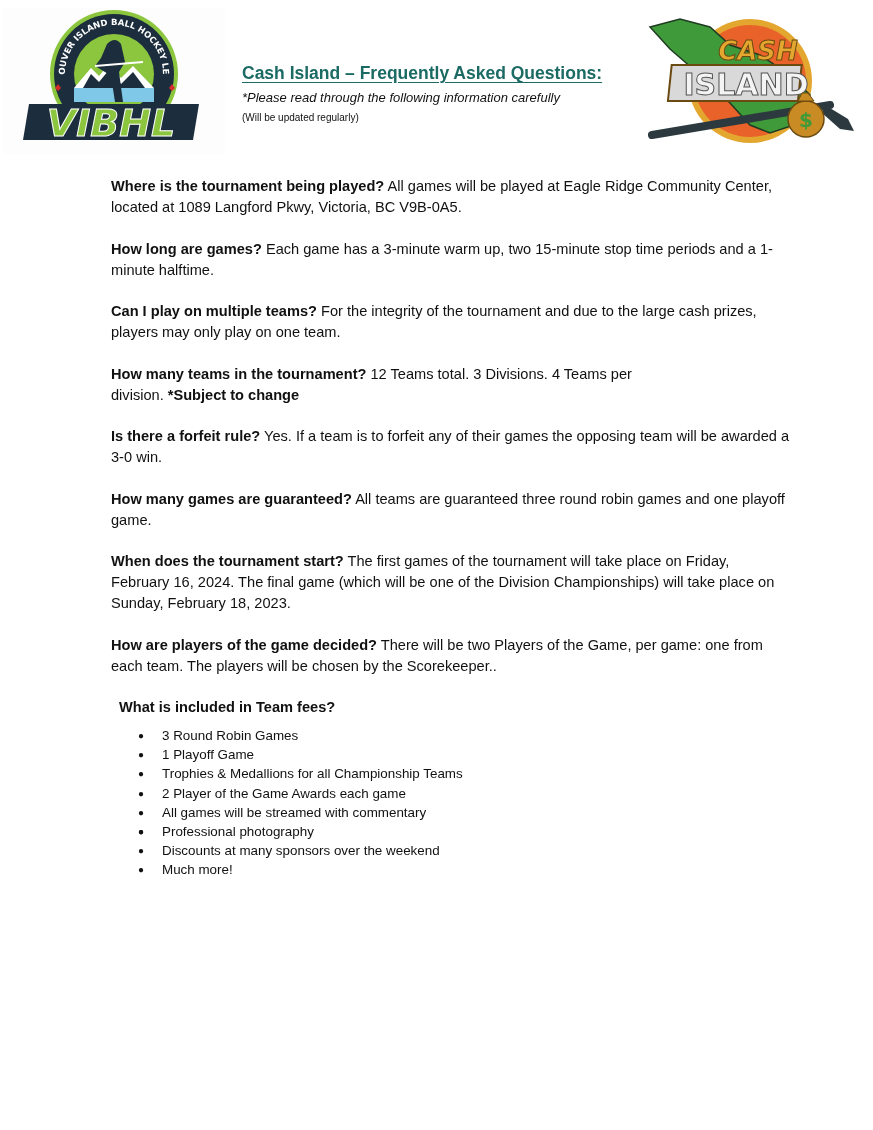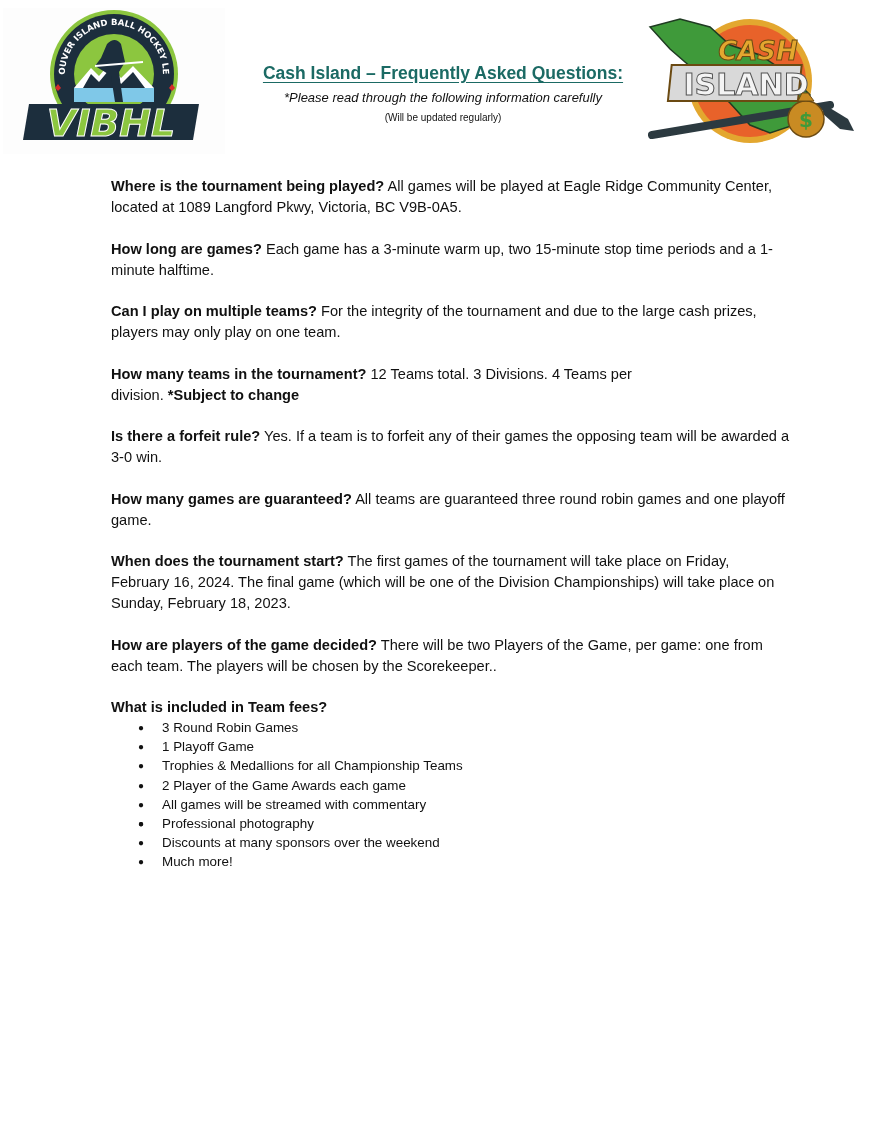--- a/index.html
+++ b/index.html
@@ -2,30 +2,30 @@
 <html><head>
 <meta charset="utf-8">
 <style>
   html, body { margin: 0; padding: 0; background: #ffffff; }
   body { width: 873px; height: 1130px; position: relative; overflow: hidden;
          font-family: "Liberation Sans", sans-serif; color: #111; }
 
   .logo-left { position: absolute; left: 3px; top: 8px; width: 222px; height: 146px; background: #fdfdfd; }
   .logo-right { position: absolute; left: 640px; top: 5px; width: 225px; height: 150px; }
 
-  .header { position: absolute; left: 233px; top: 62px; width: 420px; text-align: center; }
+  .header { position: absolute; left: 242px; top: 62px; width: 420px; text-align: left; }
   .title { font-size: 17.5px; font-weight: bold; color: #1b6a64; text-decoration: underline;
            text-underline-offset: 3px; line-height: 22px; }
   .subtitle { font-size: 13px; font-style: italic; line-height: 20px; margin-top: 4px; }
   .note { font-size: 10px; line-height: 20px; }
 
   .content { position: absolute; left: 111px; top: 176px; width: 680px; font-size: 14.6px; line-height: 21px; }
   .faq { margin: 0 0 20.5px 0; }
   .q { font-weight: bold; }
-  .fees-title { font-weight: bold; margin: 0; }
+  .fees-title { font-weight: bold; margin: 8px; }
   ul.fees { list-style: none; margin: 0; padding: 0; }
   ul.fees li { font-size: 13.4px; line-height: 19.2px; position: relative; padding-left: 51px; }
   ul.fees li .bullet { position: absolute; left: 27px; top: 0; font-size: 10px; }
 </style>
 </head>
 <body>
 
 <div class="logo-left">
   <svg width="222" height="146" viewBox="0 0 222 146">
     <circle cx="111" cy="66" r="64" fill="#8cc63f"></circle>

